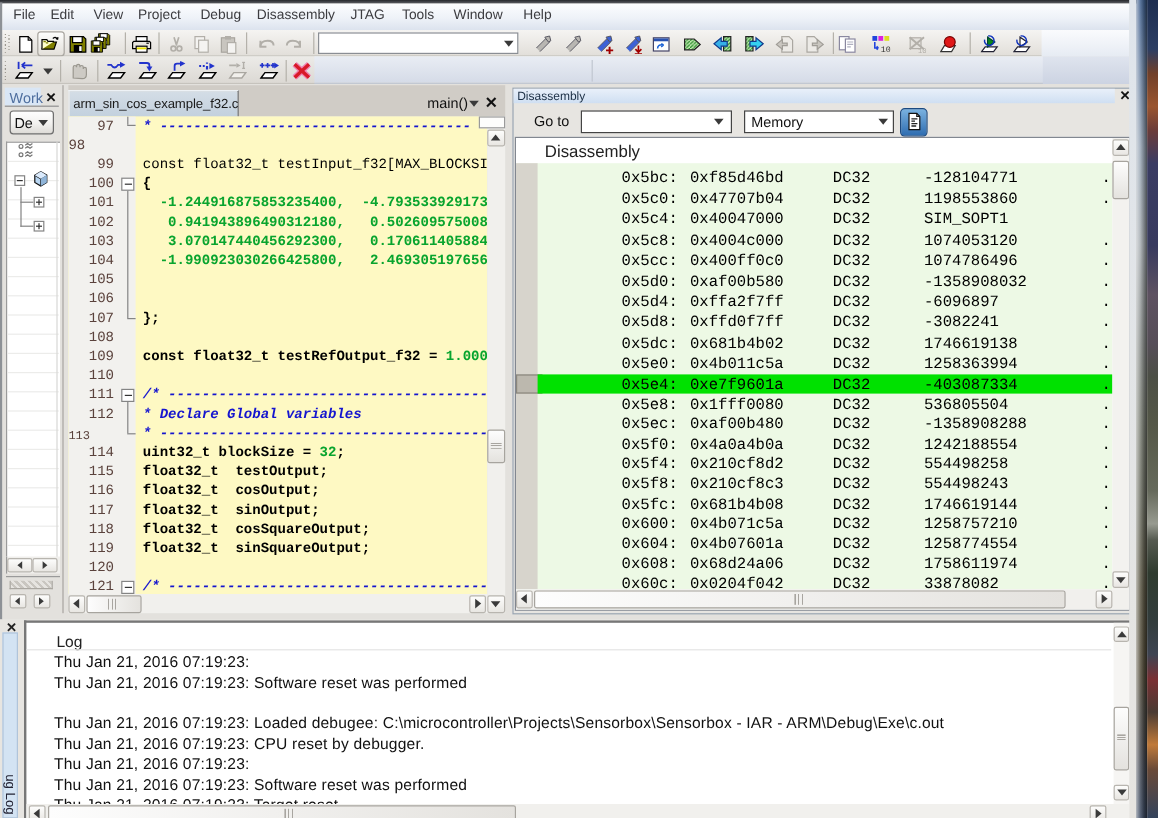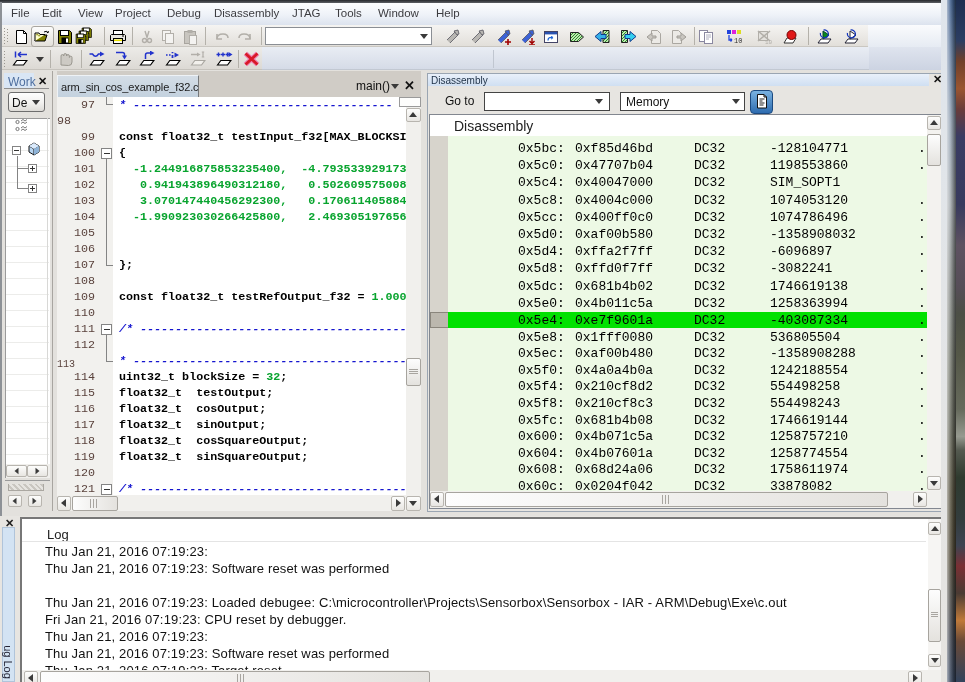--- a/index.html
+++ b/index.html
@@ -301,27 +301,27 @@
 <div class="abs sbtn" style="left:28px;top:495px;width:14px;height:12px"></div>
 <div class="abs tl" style="left:12px;top:497px;transform:scale(0.8)"></div>
 <div class="abs tr" style="left:32px;top:497px;transform:scale(0.8)"></div>
 <div class="abs" style="left:52px;top:71px;width:1px;height:440px;background:#a8a5a0"></div>
 <div class="abs" style="left:57px;top:71px;width:364px;height:26px;background:#d0ccc6"></div>
 <div class="abs" style="left:57px;top:75px;width:142px;height:22px;background:linear-gradient(#d4dde6,#c3d1de);border-top:1px solid #eef2f6;border-left:1px solid #eef2f6;border-right:1px solid #76787a"></div>
 <div class="abs" style="left:61px;top:81px;font-size:11px;letter-spacing:-0.1px;color:#1a1a1a">arm_sin_cos_example_f32.c</div>
 <div class="abs" style="left:356px;top:79px;font-size:12px;color:#111">main()</div>
 <div class="abs td" style="left:391px;top:84px"></div>
 <div class="abs" style="left:404px;top:78px;font-size:13px;font-weight:bold;color:#111">✕</div>
-<div class="abs" style="left:57px;top:97px;width:349px;height:398px;background:#ffffff;overflow:hidden" id="ed">
+<div class="abs" style="left:57px;top:97px;width:349px;height:398px;background:#fef9c3;overflow:hidden" id="ed">
 <div class="abs" style="left:0;top:0;width:56px;height:398px;background:#f2f1ee"></div>
 <div class="abs mono" style="left:0;top:0px;width:38px;height:16px;line-height:16px;font-size:11.7px;color:#5a423c;text-align:right">97</div>
 <div class="abs mono" style="left:62px;top:0px;height:16px;line-height:16px;font-size:11.7px;font-weight:bold;color:#000;white-space:pre"><span class="cmt">* -------------------------------------</span></div>
 <div class="abs mono" style="left:0;top:16px;width:38px;height:16px;line-height:16px;font-size:11.7px;color:#5a423c;text-align:left">98</div>
 <div class="abs mono" style="left:0;top:32px;width:38px;height:16px;line-height:16px;font-size:11.7px;color:#5a423c;text-align:right">99</div>
-<div class="abs mono" style="left:62px;top:32px;height:16px;line-height:16px;font-size:11.7px;font-weight:bold;color:#000;white-space:pre"><span>const float32_t testInput_f32[MAX_BLOCKSI</span></div>
+<div class="abs mono" style="left:62px;top:32px;height:16px;line-height:16px;font-size:11.7px;font-weight:normal;color:#000;white-space:pre"><span>const float32_t testInput_f32[MAX_BLOCKSI</span></div>
 <div class="abs mono" style="left:0;top:48px;width:38px;height:16px;line-height:16px;font-size:11.7px;color:#5a423c;text-align:right">100</div>
 <div class="abs mono" style="left:62px;top:48px;height:16px;line-height:16px;font-size:11.7px;font-weight:bold;color:#000;white-space:pre"><span>{</span></div>
 <div class="abs mono" style="left:0;top:64px;width:38px;height:16px;line-height:16px;font-size:11.7px;color:#5a423c;text-align:right">101</div>
 <div class="abs mono" style="left:62px;top:64px;height:16px;line-height:16px;font-size:11.7px;font-weight:bold;color:#000;white-space:pre"><span class="grn">&nbsp;&nbsp;-1.244916875853235400,  -4.7935339291733</span></div>
 <div class="abs mono" style="left:0;top:80px;width:38px;height:16px;line-height:16px;font-size:11.7px;color:#5a423c;text-align:right">102</div>
 <div class="abs mono" style="left:62px;top:80px;height:16px;line-height:16px;font-size:11.7px;font-weight:bold;color:#000;white-space:pre"><span class="grn">&nbsp;&nbsp;&nbsp;0.941943896490312180,   0.502609575008</span></div>
 <div class="abs mono" style="left:0;top:96px;width:38px;height:16px;line-height:16px;font-size:11.7px;color:#5a423c;text-align:right">103</div>
 <div class="abs mono" style="left:62px;top:96px;height:16px;line-height:16px;font-size:11.7px;font-weight:bold;color:#000;white-space:pre"><span class="grn">&nbsp;&nbsp;&nbsp;3.070147440456292300,   0.170611405884</span></div>
 <div class="abs mono" style="left:0;top:112px;width:38px;height:16px;line-height:16px;font-size:11.7px;color:#5a423c;text-align:right">104</div>
 <div class="abs mono" style="left:62px;top:112px;height:16px;line-height:16px;font-size:11.7px;font-weight:bold;color:#000;white-space:pre"><span class="grn">&nbsp;&nbsp;-1.990923030266425800,   2.4693051976564</span></div>
@@ -329,20 +329,21 @@
 <div class="abs mono" style="left:0;top:144px;width:38px;height:16px;line-height:16px;font-size:11.7px;color:#5a423c;text-align:right">106</div>
 <div class="abs mono" style="left:0;top:160px;width:38px;height:16px;line-height:16px;font-size:11.7px;color:#5a423c;text-align:right">107</div>
 <div class="abs mono" style="left:62px;top:160px;height:16px;line-height:16px;font-size:11.7px;font-weight:bold;color:#000;white-space:pre"><span>};</span></div>
 <div class="abs mono" style="left:0;top:176px;width:38px;height:16px;line-height:16px;font-size:11.7px;color:#5a423c;text-align:right">108</div>
 <div class="abs mono" style="left:0;top:192px;width:38px;height:16px;line-height:16px;font-size:11.7px;color:#5a423c;text-align:right">109</div>
 <div class="abs mono" style="left:62px;top:192px;height:16px;line-height:16px;font-size:11.7px;font-weight:bold;color:#000;white-space:pre"><span>const float32_t testRefOutput_f32 = </span><span class="grn">1.000</span></div>
 <div class="abs mono" style="left:0;top:208px;width:38px;height:16px;line-height:16px;font-size:11.7px;color:#5a423c;text-align:right">110</div>
 <div class="abs mono" style="left:0;top:224px;width:38px;height:16px;line-height:16px;font-size:11.7px;color:#5a423c;text-align:right">111</div>
 <div class="abs mono" style="left:62px;top:224px;height:16px;line-height:16px;font-size:11.7px;font-weight:bold;color:#000;white-space:pre"><span class="cmt">/* ----------------------------------------</span></div>
 <div class="abs mono" style="left:0;top:240px;width:38px;height:16px;line-height:16px;font-size:11.7px;color:#5a423c;text-align:right">112</div>
+<div class="abs mono" style="left:62px;top:240px;height:16px;line-height:16px;font-size:11.7px;font-weight:bold;color:#000;white-space:pre"><span class="cmt">* Declare Global variables</span></div>
 <div class="abs mono" style="left:0;top:260px;width:38px;height:16px;line-height:16px;font-size:10px;color:#5a423c;text-align:left">113</div>
 <div class="abs mono" style="left:62px;top:256px;height:16px;line-height:16px;font-size:11.7px;font-weight:bold;color:#000;white-space:pre"><span class="cmt">* ----------------------------------------</span></div>
 <div class="abs mono" style="left:0;top:272px;width:38px;height:16px;line-height:16px;font-size:11.7px;color:#5a423c;text-align:right">114</div>
 <div class="abs mono" style="left:62px;top:272px;height:16px;line-height:16px;font-size:11.7px;font-weight:bold;color:#000;white-space:pre"><span>uint32_t blockSize = </span><span class="grn">32</span><span>;</span></div>
 <div class="abs mono" style="left:0;top:288px;width:38px;height:16px;line-height:16px;font-size:11.7px;color:#5a423c;text-align:right">115</div>
 <div class="abs mono" style="left:62px;top:288px;height:16px;line-height:16px;font-size:11.7px;font-weight:bold;color:#000;white-space:pre"><span>float32_t  testOutput;</span></div>
 <div class="abs mono" style="left:0;top:304px;width:38px;height:16px;line-height:16px;font-size:11.7px;color:#5a423c;text-align:right">116</div>
 <div class="abs mono" style="left:62px;top:304px;height:16px;line-height:16px;font-size:11.7px;font-weight:bold;color:#000;white-space:pre"><span>float32_t  cosOutput;</span></div>
 <div class="abs mono" style="left:0;top:320px;width:38px;height:16px;line-height:16px;font-size:11.7px;color:#5a423c;text-align:right">117</div>
 <div class="abs mono" style="left:62px;top:320px;height:16px;line-height:16px;font-size:11.7px;font-weight:bold;color:#000;white-space:pre"><span>float32_t  sinOutput;</span></div>
@@ -570,21 +571,21 @@
 <div class="abs" style="left:2px;top:646px;width:13px;height:36px;overflow:hidden">
     <div style="position:absolute;left:0px;top:-21px;font-size:11px;color:#223;writing-mode:vertical-rl;white-space:nowrap">Debug Log</div>
   </div>
 <div class="abs" style="left:20px;top:517px;width:924px;height:165px;background:#fff;border-top:2px solid #777;border-left:2px solid #777"></div>
 <div class="abs" style="left:47px;top:527px;font-size:13px;color:#222">Log</div>
 <div class="abs" style="left:22px;top:541px;width:904px;height:1px;background:#e4e4e4"></div>
 <div class="abs" style="left:22px;top:543px;width:900px;height:127px;overflow:hidden">
 <div class="abs" style="left:23px;top:0px;height:17px;line-height:17px;font-size:13px;letter-spacing:0.15px;color:#111;white-space:pre">Thu Jan 21, 2016 07:19:23:</div>
 <div class="abs" style="left:23px;top:17px;height:17px;line-height:17px;font-size:13px;letter-spacing:0.15px;color:#111;white-space:pre">Thu Jan 21, 2016 07:19:23: Software reset was performed</div>
 <div class="abs" style="left:23px;top:51px;height:17px;line-height:17px;font-size:13px;letter-spacing:0.15px;color:#111;white-space:pre">Thu Jan 21, 2016 07:19:23: Loaded debugee: C:\microcontroller\Projects\Sensorbox\Sensorbox - IAR - ARM\Debug\Exe\c.out</div>
-<div class="abs" style="left:23px;top:68px;height:17px;line-height:17px;font-size:13px;letter-spacing:0.15px;color:#111;white-space:pre">Fri Jan 21, 2016 07:19:23: CPU reset by debugger.</div>
+<div class="abs" style="left:23px;top:68px;height:17px;line-height:17px;font-size:13px;letter-spacing:0.15px;color:#111;white-space:pre">Thu Jan 21, 2016 07:19:23: CPU reset by debugger.</div>
 <div class="abs" style="left:23px;top:85px;height:17px;line-height:17px;font-size:13px;letter-spacing:0.15px;color:#111;white-space:pre">Thu Jan 21, 2016 07:19:23:</div>
 <div class="abs" style="left:23px;top:102px;height:17px;line-height:17px;font-size:13px;letter-spacing:0.15px;color:#111;white-space:pre">Thu Jan 21, 2016 07:19:23: Software reset was performed</div>
 <div class="abs" style="left:23px;top:119px;height:17px;line-height:17px;font-size:13px;letter-spacing:0.15px;color:#111;white-space:pre">Thu Jan 21, 2016 07:19:23: Target reset</div>
 </div>
 <div class="abs" style="left:928px;top:519px;width:13px;height:151px;background:#f6f5f3"></div>
 <div class="abs sbtn" style="left:928px;top:522px;width:13px;height:13px"></div>
 <div class="abs tu" style="left:931px;top:526px"></div>
 <div class="abs thumbv" style="left:928px;top:589px;width:13px;height:53px"></div>
 <div class="abs" style="left:931px;top:612px;width:7px;height:6px;background:repeating-linear-gradient(#a8a5a0 0,#a8a5a0 1px,transparent 1px,transparent 2px)"></div>
 <div class="abs sbtn" style="left:928px;top:654px;width:13px;height:13px"></div>

